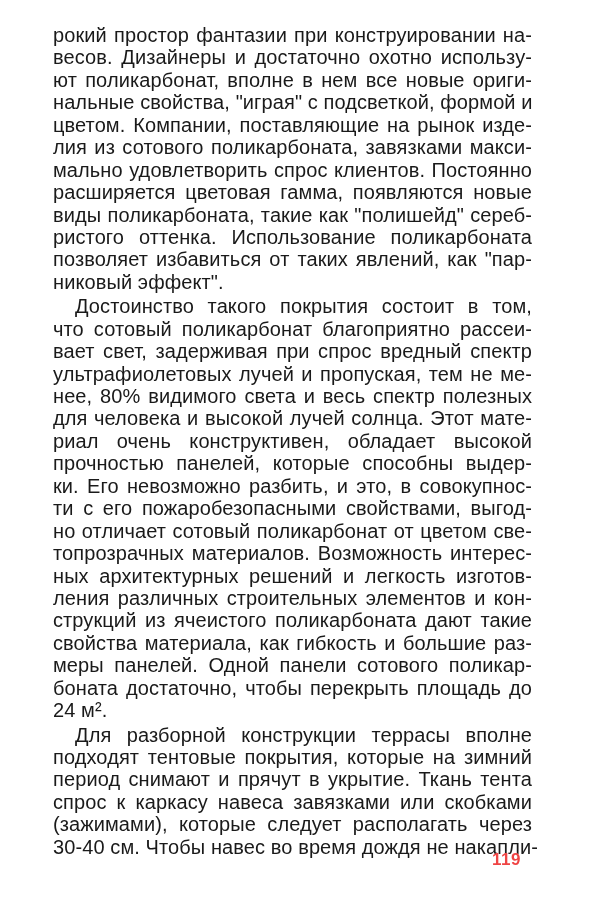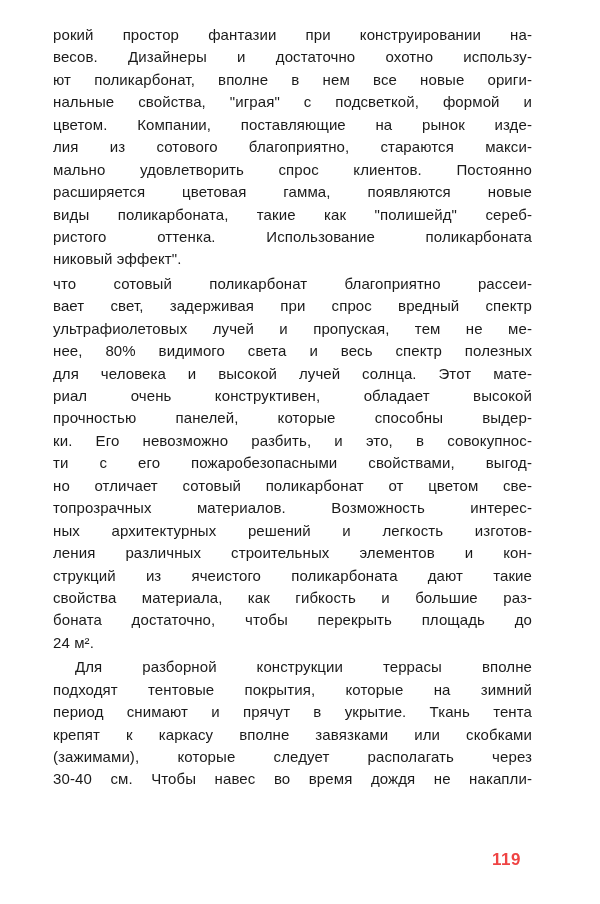--- a/index.html
+++ b/index.html
@@ -17,21 +17,21 @@
     }
     .page {
       position: absolute;
       left: 53px;
       top: 24px;
       width: 479px;
     }
     .line {
       height: 22.45px;
       line-height: 22.45px;
-      font-size: 15px;
+      font-size: 20px;
       white-space: nowrap;
       text-align: justify;
       text-align-last: justify;
       letter-spacing: 0.1px;
     }
     .line.last {
       text-align-last: left;
     }
     .line.indent {
       padding-left: 22px;
@@ -53,53 +53,56 @@
 <body>
 
 <div class="page">
 
   <div>
     <div class="line">рокий простор фантазии при конструировании на-</div>
     <div class="line">весов. Дизайнеры и достаточно охотно использу-</div>
     <div class="line">ют поликарбонат, вполне в нем все новые ориги-</div>
     <div class="line">нальные свойства, "играя" с подсветкой, формой и</div>
     <div class="line">цветом. Компании, поставляющие на рынок изде-</div>
-    <div class="line">лия из сотового благоприятно, стараются макси-</div>
+    <div class="line">лия из сотового поликарбоната, завязками макси-</div>
     <div class="line">мально удовлетворить спрос клиентов. Постоянно</div>
     <div class="line">расширяется цветовая гамма, появляются новые</div>
     <div class="line">виды поликарбоната, такие как "полишейд" сереб-</div>
     <div class="line">ристого оттенка. Использование поликарбоната</div>
+    <div class="line">позволяет избавиться от таких явлений, как "пар-</div>
     <div class="line last">никовый эффект".</div>
   </div>
   <div class="gap"></div>
 
   <div>
+    <div class="line indent">Достоинство такого покрытия состоит в том,</div>
     <div class="line">что сотовый поликарбонат благоприятно рассеи-</div>
     <div class="line">вает свет, задерживая при спрос вредный спектр</div>
     <div class="line">ультрафиолетовых лучей и пропуская, тем не ме-</div>
     <div class="line">нее, 80% видимого света и весь спектр полезных</div>
     <div class="line">для человека и высокой лучей солнца. Этот мате-</div>
     <div class="line">риал очень конструктивен, обладает высокой</div>
     <div class="line">прочностью панелей, которые способны выдер-</div>
     <div class="line">ки. Его невозможно разбить, и это, в совокупнос-</div>
     <div class="line">ти с его пожаробезопасными свойствами, выгод-</div>
     <div class="line">но отличает сотовый поликарбонат от цветом све-</div>
     <div class="line">топрозрачных материалов. Возможность интерес-</div>
     <div class="line">ных архитектурных решений и легкость изготов-</div>
     <div class="line">ления различных строительных элементов и кон-</div>
     <div class="line">струкций из ячеистого поликарбоната дают такие</div>
     <div class="line">свойства материала, как гибкость и большие раз-</div>
+    <div class="line">меры панелей. Одной панели сотового поликар-</div>
     <div class="line">боната достаточно, чтобы перекрыть площадь до</div>
     <div class="line last">24 м².</div>
   </div>
   <div class="gap"></div>
 
   <div>
     <div class="line indent">Для разборной конструкции террасы вполне</div>
     <div class="line">подходят тентовые покрытия, которые на зимний</div>
     <div class="line">период снимают и прячут в укрытие. Ткань тента</div>
-    <div class="line">крепят к каркасу вполне завязками или скобками</div>
+    <div class="line">спрос к каркасу навеса завязками или скобками</div>
     <div class="line">(зажимами), которые следует располагать через</div>
     <div class="line">30-40 см. Чтобы навес во время дождя не накапли-</div>
   </div>
 </div>
 
 <div class="page-number">119</div>
 
 </body></html>

